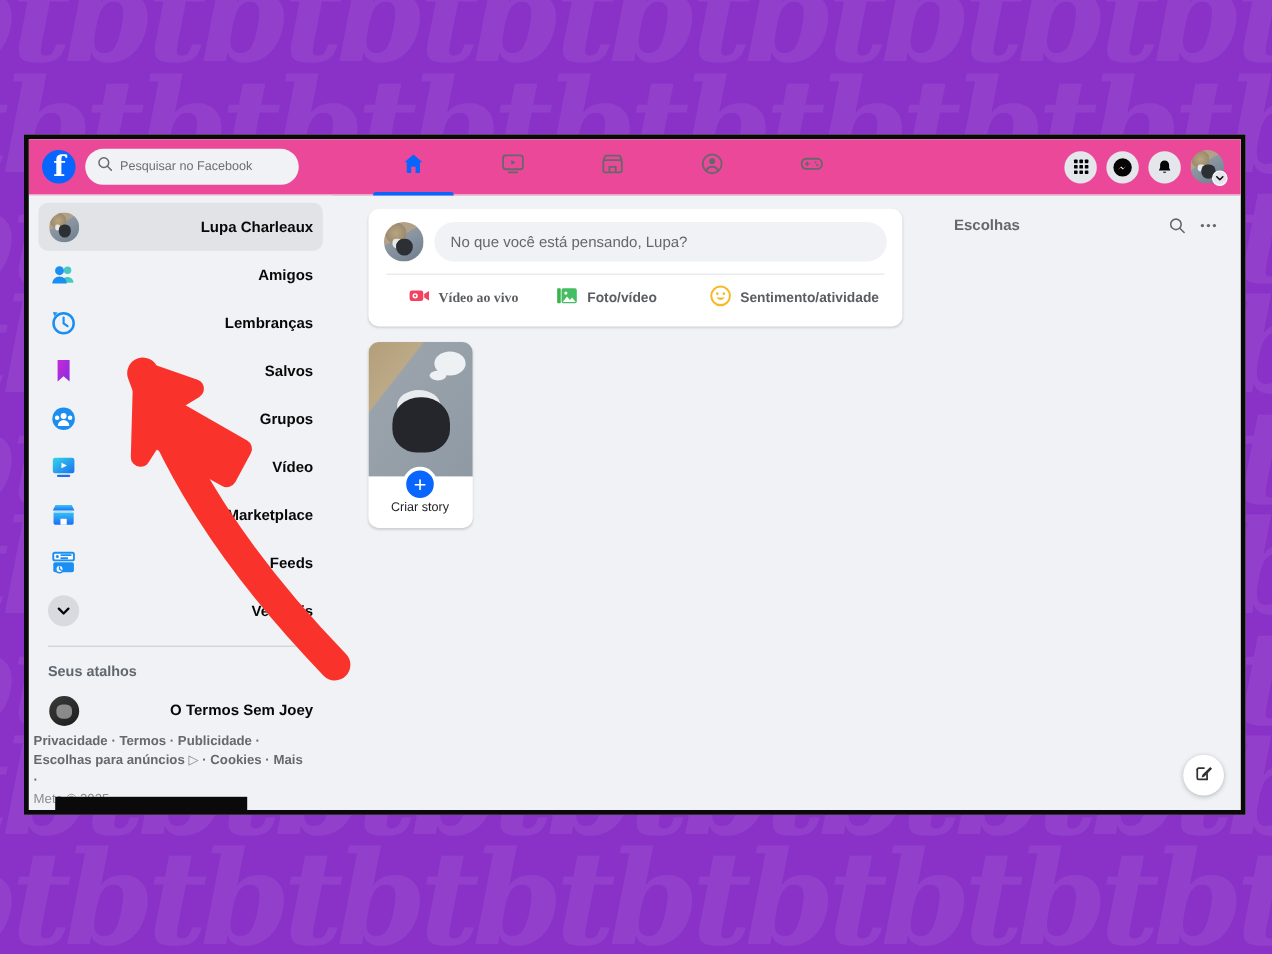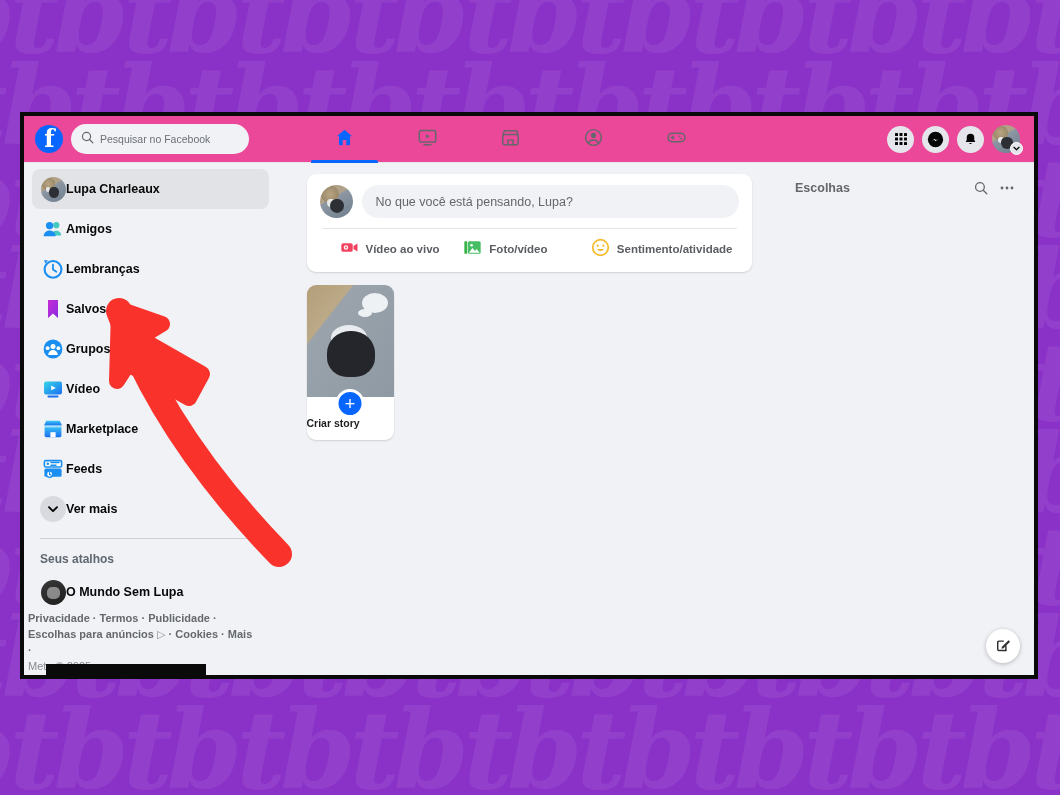--- a/index.html
+++ b/index.html
@@ -129,23 +129,24 @@
 
   
   #content { display: flex; height: 520px; position: relative; }
 
   
   #sidebar {
     width: 253px; flex: 0 0 253px; background: #f0f2f5;
     padding: 6px 8px 0 8px; position: relative;
   }
   .side-item {
-    display: flex; align-items: center; 
+    display: flex; align-items: center; gap: 13px;
     height: 40px; padding: 0 8px; border-radius: 8px;
     margin-bottom: 0px;
+    justify-content: space-between;
   }
   .side-item.selected { background: #e1e3e6; }
   .side-label {
     font-size: 12.5px; color: #080809; font-weight: 600;
     white-space: nowrap;
   }
   .side-icon { width: 26px; height: 26px; flex: 0 0 auto; display:flex; align-items:center; justify-content:center;}
   .chev-circle {
     width: 26px; height: 26px; border-radius: 50%; background: #d8dadf;
     display: flex; align-items: center; justify-content: center;
@@ -215,21 +216,21 @@
   #story-plus {
     position: absolute; left: 50%; top: 104px; transform: translateX(-50%);
     width: 29px; height: 29px; border-radius: 50%;
     background: #0866ff; border: 3px solid #fff;
     display: flex; align-items: center; justify-content: center;
     color: #fff; font-size: 18px; font-weight: 400; line-height: 1;
     z-index: 2;
   }
   #story-label {
     position: absolute; left: 0; right: 0; bottom: 11px;
-    font-size: 10.5px; font-weight: 700; color: #1c1e21;
+    text-align: center; font-size: 10.5px; font-weight: 400; color: #1c1e21;
   }
 
   
   #rightbar { width: 253px; flex: 0 0 253px; padding: 10px 14px 0 14px; }
   #contacts-head {
     display: flex; align-items: center; height: 30px;
   }
   #contacts-title { font-size: 12.5px; font-weight: 600; color: #65676b; flex: 1; }
   .rb-icon { width: 26px; height: 26px; display:flex; align-items:center; justify-content:center; }
 
@@ -502,21 +503,21 @@
       </div>
 
       <div id="side-divider"></div>
 
       <div id="shortcuts-title">Seus atalhos</div>
 
       <div class="side-item">
         <span class="side-icon">
           <span class="av dark" style="width:25px;height:25px;display:block;"></span>
         </span>
-        <span class="side-label">O Mundo Sem Lupa</span>
+        <span class="side-label">O Termos Sem Joey</span>
       </div>
 
       <div id="footer-links">
         <div><b>Privacidade · Termos · Publicidade ·</b></div>
         <div>
           <b>Escolhas para anúncios</b>
           <span>▷</span>
           <b>· Cookies · Mais ·</b>
         </div>
         <div>Meta © 2025</div>
@@ -528,21 +529,21 @@
       <div class="card" id="composer">
         <div id="composer-top">
           <span class="av" style="width:33px;height:33px;"></span>
           <div id="composer-input">
             <span>No que você está pensando, Lupa?</span>
           </div>
         </div>
         <div id="composer-sep"></div>
         <div id="composer-actions">
 
-          <div class="comp-action" style="width:150px;padding-left:14px;">
+          <div class="comp-action" style="width:150px;padding-left:14px;font-family:Liberation Serif, serif;">
             <span>
               <svg width="19" height="19" viewBox="0 0 20 20">
                 <rect x="1.4" y="5.4" width="12" height="9.2" rx="2.1" fill="#f3425f"></rect>
                 <path d="M14.2 8.4 18.4 5.8v8.4l-4.2-2.6Z" fill="#f3425f"></path>
                 <circle cx="6.3" cy="10" r="2.3" fill="#fff"></circle>
                 <circle cx="6.3" cy="10" r="1" fill="#f3425f"></circle>
               </svg>
             </span>
             <span class="lbl">Vídeo ao vivo</span>
           </div>

